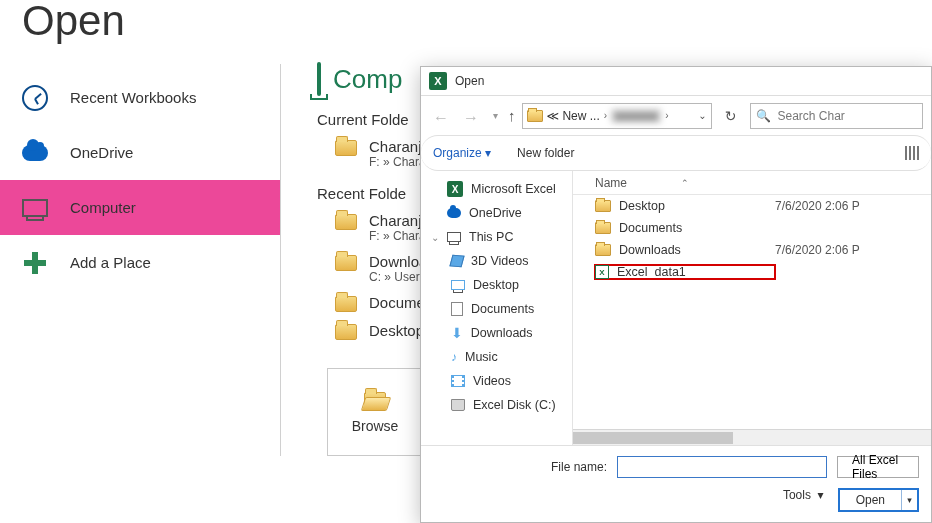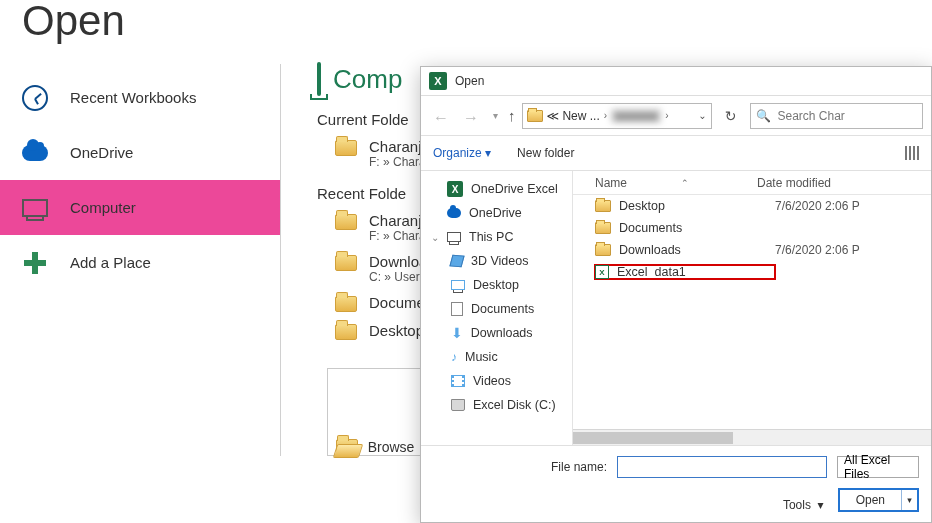--- a/index.html
+++ b/index.html
@@ -12,21 +12,21 @@
 .bs-left { width:281px; border-right:1px solid #d0d0d0; padding-top:6px; }
 .bs-left-item { display:flex; align-items:center; height:55px; padding-left:20px; gap:20px; font-size:15px; color:#333; cursor:pointer; }
 .bs-left-item.selected { background:#ec4899; }
 .bs-left-item .iconwrap { width:30px; display:flex; justify-content:center; }
 .bs-right { flex:1; padding:0 0 0 36px; position:relative; }
 .bs-comp-head { display:flex; align-items:center; gap:12px; color:#1e7b53; font-size:26px; font-weight:300; margin-top:0; }
 .section-label { font-size:15px; color:#333; margin-top:16px; }
 .folder-row { display:flex; align-items:flex-start; gap:12px; margin-top:10px; padding-left:18px; }
 .folder-row .fname { font-size:15px; color:#333; }
 .folder-row .fpath { font-size:12px; color:#555; }
-.browse-box { width:96px; height:88px; border:1px solid #c9c9c9; margin-top:28px; margin-left:10px; display:flex; flex-direction:row; align-items:flex-end; justify-content:center; gap:10px; cursor:pointer; }
+.browse-box { width:96px; height:88px; border:1px solid #c9c9c9; margin-top:28px; margin-left:10px; display:flex; flex-direction:column; align-items:center; justify-content:center; gap:10px; cursor:pointer; }
 .browse-box .lbl { font-size:14px; color:#333; }
 
 
 .folder-ico { width:22px; height:16px; background:linear-gradient(#f5d984,#e6b44a); border:1px solid #d1a03a; border-radius:2px 2px 2px 2px; position:relative; margin-top:2px; }
 .folder-ico::before { content:""; position:absolute; top:-5px; left:0; width:10px; height:5px; background:#f5d984; border:1px solid #d1a03a; border-bottom:none; border-radius:2px 2px 0 0; }
 .folder-ico.open::after { content:""; position:absolute; left:-2px; top:4px; width:24px; height:12px; background:linear-gradient(#fde9a8,#e6b44a); border:1px solid #d1a03a; transform:skewX(-18deg); border-radius:2px; }
 
 
 .clock-ico { width:26px; height:26px; border:2px solid #0a4a8a; border-radius:50%; position:relative; }
 .clock-ico::before,.clock-ico::after{content:"";position:absolute;background:#0a4a8a;left:50%;top:50%;transform-origin:left center;}
@@ -59,21 +59,21 @@
 .dlg-nav { height:40px; display:flex; align-items:center; padding:0 8px; gap:6px; border-top:1px solid #ddd; }
 .dlg-nav .navarrow { font-size:16px; color:#666; padding:2px 4px; cursor:pointer; }
 .dlg-nav .navarrow.disabled { color:#bbb; cursor:default; }
 .dlg-nav .uparrow { font-size:15px; color:#555; cursor:pointer; }
 .dlg-addr { flex:0 0 190px; height:26px; border:1px solid #b8b8b8; display:flex; align-items:center; font-size:12px; padding:0 4px; gap:4px; }
 .dlg-addr .crumb { color:#333; }
 .dlg-addr .crumbsep { color:#666; font-size:10px; }
 .dlg-addr .caret { margin-left:auto; }
 .dlg-refresh { width:26px; height:26px; display:flex; align-items:center; justify-content:center; color:#555; cursor:pointer; font-size:14px; }
 .dlg-search { flex:1; height:26px; border:1px solid #b8b8b8; display:flex; align-items:center; padding:0 6px; gap:6px; color:#777; font-size:12px; }
-.dlg-toolbar { height:36px; border-top:1px solid #e0e0e0; border-bottom:1px solid #e0e0e0; display:flex; align-items:center; padding:0 12px; gap:26px; font-size:12px; }
+.dlg-toolbar { height:36px; border-top:1px solid #e0e0e0; border-bottom:1px solid #e0e0e0; display:flex; align-items:center; padding:0 12px; gap:26px; font-size:12px;border-radius:17px; }
 .dlg-toolbar .org { color:#1e5fbf; cursor:pointer; }
 .dlg-toolbar .newf { color:#333; cursor:pointer; }
 .dlg-toolbar .viewctl { margin-left:auto; color:#666; cursor:pointer; display:flex; gap:2px; }
 .viewctl span{display:inline-block;width:2px;height:14px;background:#777;}
 .dlg-body { flex:1; display:flex; overflow:hidden; }
 .dlg-tree { width:152px; border-right:1px solid #e3e3e3; overflow:hidden; position:relative; padding:6px 0 0 8px; font-size:12.5px; color:#333; }
 .tree-item { display:flex; align-items:center; gap:8px; height:24px; cursor:pointer; padding-left:2px;}
 .tree-item.sub { padding-left:22px; }
 .tree-item .exp { color:#888; width:8px; font-size:10px; }
 .dlg-list { flex:1; position:relative; font-size:12.5px; color:#333; }
@@ -87,22 +87,22 @@
 .list-row.highlighted .cell-name { outline:2px solid #d40000; outline-offset:-1px; padding-right:6px; }
 .smfolder { width:16px; height:12px; background:linear-gradient(#fce08a,#e8b956); border:1px solid #c89a3a; border-radius:1px; position:relative; }
 .smfolder::before{content:"";position:absolute;top:-3px;left:0;width:7px;height:3px;background:#fce08a;border:1px solid #c89a3a;border-bottom:none;}
 .excel-smico{width:14px;height:14px;border:1px solid #1d6f42;position:relative;background:#fff;font-size:8px;color:#1d6f42;display:flex;align-items:center;justify-content:center;font-weight:bold;}
 .hscroll { position:absolute; left:0; right:0; bottom:0; height:16px; background:#f0f0f0; border-top:1px solid #d6d6d6; }
 .hscroll .thumb { position:absolute; left:0; top:2px; height:12px; width:160px; background:#c8c8c8; }
 .dlg-footer { display:flex; flex-direction:column; gap:10px; padding:10px 12px 10px 0; border-top:1px solid #e0e0e0; }
 .fn-row { display:flex; align-items:center; gap:10px; }
 .fn-row label { font-size:12px; color:#333; margin-left:130px; }
 .fn-row input { flex:0 0 210px; height:22px; border:1px solid #3a78c8; outline:none; padding:0 4px; font-size:12px; }
-.fn-row .filter { flex:1; height:22px; border:1px solid #a8a8a8; font-size:12px; display:flex; align-items:center; padding:0 6px; justify-content:space-between; cursor:pointer; }
-.btn-row { display:flex; justify-content:flex-end; align-items:flex-end; gap:14px; }
+.fn-row .filter { flex:1; height:22px; border:1px solid #a8a8a8; font-size:12px; display:flex; align-items:center; padding:0 14px; justify-content:space-between; cursor:pointer; }
+.btn-row { display:flex; justify-content:flex-end; align-items:flex-start; gap:14px; }
 .toolsdrop { font-size:12px; color:#333; cursor:pointer; }
 .openbtn { height:24px; border:2px solid #2374d1; display:flex; cursor:pointer; }
 .openbtn .main { padding:0 16px; display:flex; align-items:center; font-size:12px; color:#333; }
 .openbtn .dd { width:16px; border-left:1px solid #95b8df; display:flex; align-items:center; justify-content:center; color:#333; font-size:9px;}
 
 
 .tpc { width:14px; height:10px; border:1px solid #555; position:relative; }
 .tpc::after{content:"";position:absolute;left:50%;transform:translateX(-50%);bottom:-4px;width:8px;height:2px;border:1px solid #555;border-top:none;}
 .toned{width:14px;height:10px;background:#0a64c2;border-radius:5px;position:relative;}
 .toned::before{content:"";position:absolute;width:6px;height:6px;background:#0a64c2;border-radius:50%;top:-3px;left:3px;}
@@ -231,21 +231,21 @@
         <span></span>
         <span></span>
         <span></span>
       </span>
   </div>
   <div class="dlg-body">
     <div class="dlg-tree" id="tree">
         <div class="tree-item">
           <span class="exp"></span>
           <span class="excel-badge" style="width:16px;height:16px;font-size:10px;">X</span>
-          <span>OneDrive Excel</span>
+          <span>Microsoft Excel</span>
         </div>
         <div class="tree-item">
           <span class="exp"></span>
           <span class="toned"></span>
           <span>OneDrive</span>
         </div>
         <div class="tree-item">
           <span class="exp">⌄</span>
           <span class="tpc"></span>
           <span>This PC</span>
@@ -278,21 +278,20 @@
           <span class="tdisk"></span>
           <span>Excel Disk (C:)</span>
         </div>
       </div>
     <div class="dlg-list">
       <div class="list-head">
         <div class="col-name">
           <span>Name</span>
           <span class="sortcaret">⌃</span>
         </div>
-        <div class="col-date">Date modified</div>
       </div>
       <div id="rows">
           <div class="list-row">
             <div class="cell-name">
               <span class="smfolder"></span>
               <span>Desktop</span>
             </div>
             <div class="cell-date">7/6/2020 2:06 P</div>
           </div>
           <div class="list-row">

